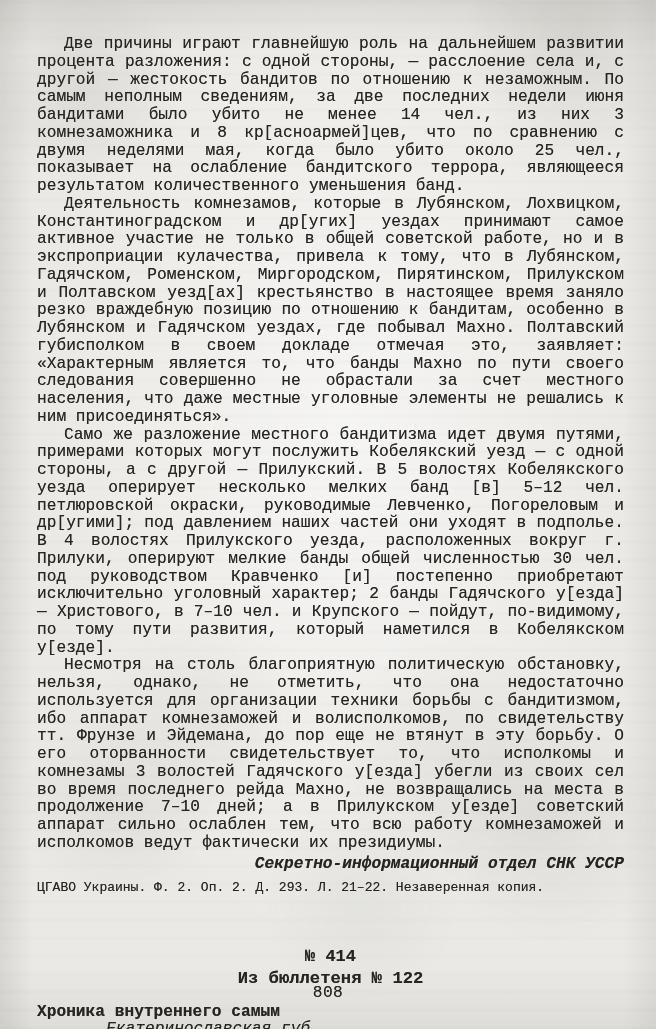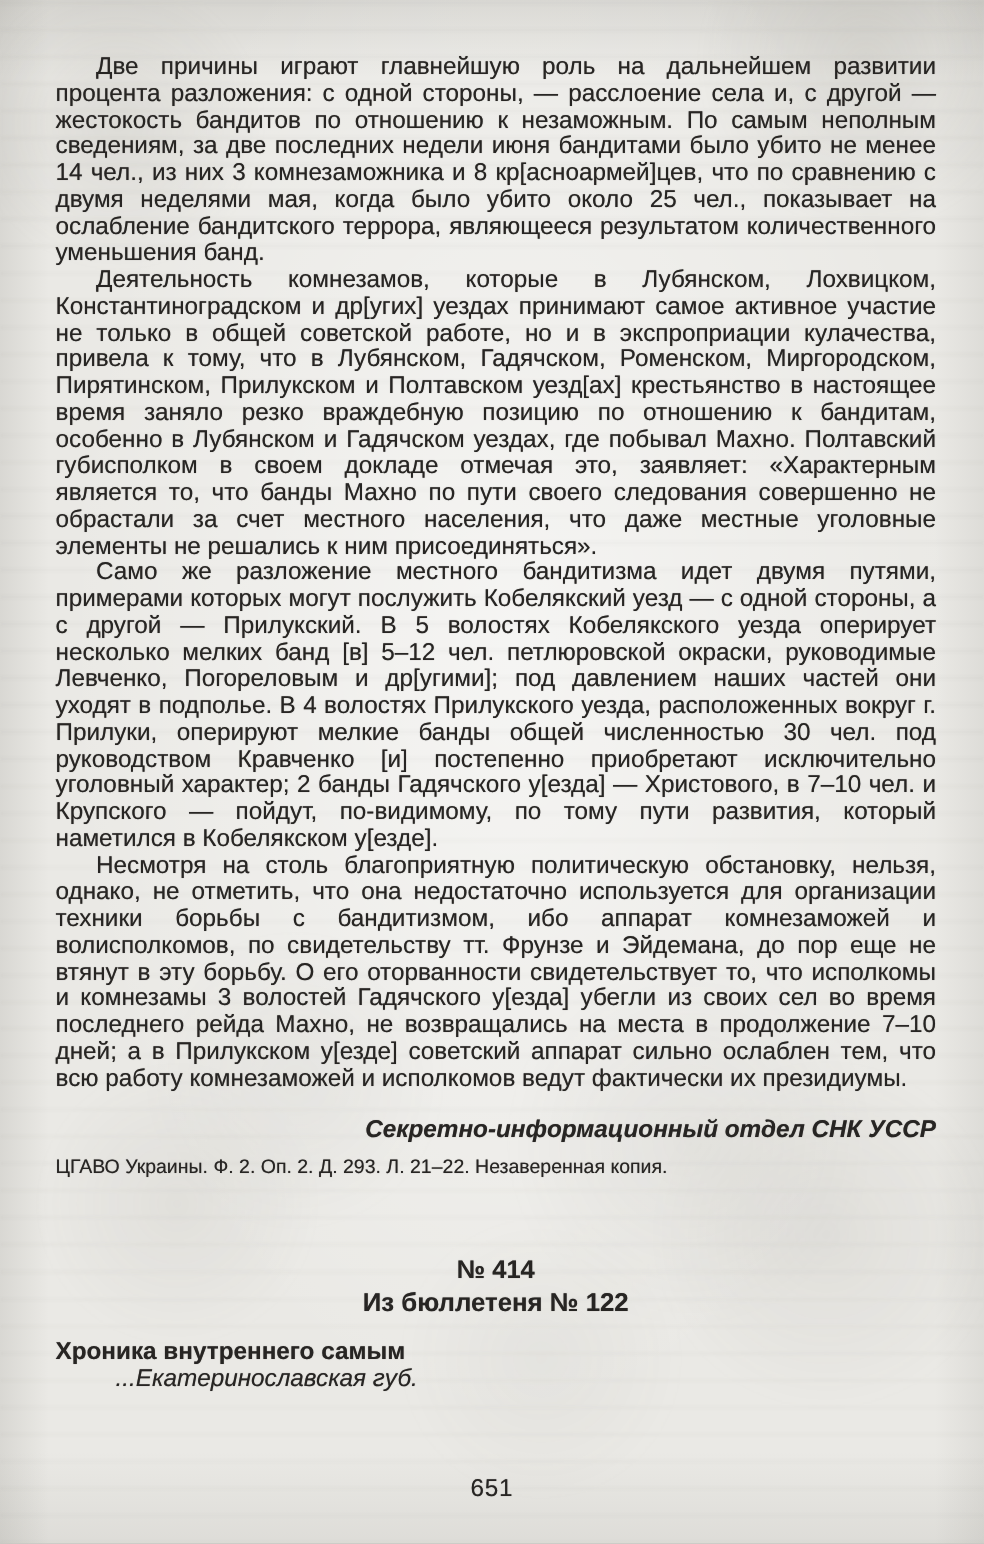--- a/index.html
+++ b/index.html
@@ -6,21 +6,21 @@
     margin: 0;
     padding: 0;
     background: #b9b9b5;
   }
   .page {
     position: relative;
     width: 656px;
     height: 1029px;
     margin: 0 auto;
     overflow: hidden;
-    font-family: Liberation Sans, sans-serif;
+    font-family: Liberation Mono, monospace;
     color: #272523;
     background-color: #eae9e5;
     background-image:
       radial-gradient(ellipse at 52% 42%, rgba(255,255,255,0.55), rgba(255,255,255,0) 62%),
       linear-gradient(90deg, rgba(110,108,100,0.14), rgba(110,108,100,0) 5%, rgba(110,108,100,0) 95%, rgba(110,108,100,0.10)),
       linear-gradient(0deg, rgba(110,108,100,0.10), rgba(110,108,100,0) 6%, rgba(110,108,100,0) 95%, rgba(110,108,100,0.16));
   }
   
   .page::before {
     content: "";
@@ -46,21 +46,21 @@
     font-size: 16.2px;
     line-height: 17.75px;
     text-shadow: 0 0 0.55px rgba(45,42,38,0.6);
   }
   p { margin: 0; }
   .para {
     text-align: justify;
     text-indent: 27px;
   }
   .signature {
-    margin-top: 17px;
+    margin-top: 3px;
     text-align: right;
     font-style: italic;
     font-weight: 600;
   }
   .archive {
     margin-top: 6px;
     font-size: 13px;
   }
   .doc-number {
     margin: 51px 0 0 0;
@@ -129,14 +129,14 @@
     <div class="date-block">
     </div>
 
     <p class="section-heading">Хроника внутреннего самым</p>
 
     <p class="subheading">...Екатеринославская губ.</p>
 
 
   </div>
 
-  <div class="page-number">651</div>
+  <div class="page-number">808</div>
 </div>
 
 </body></html>

